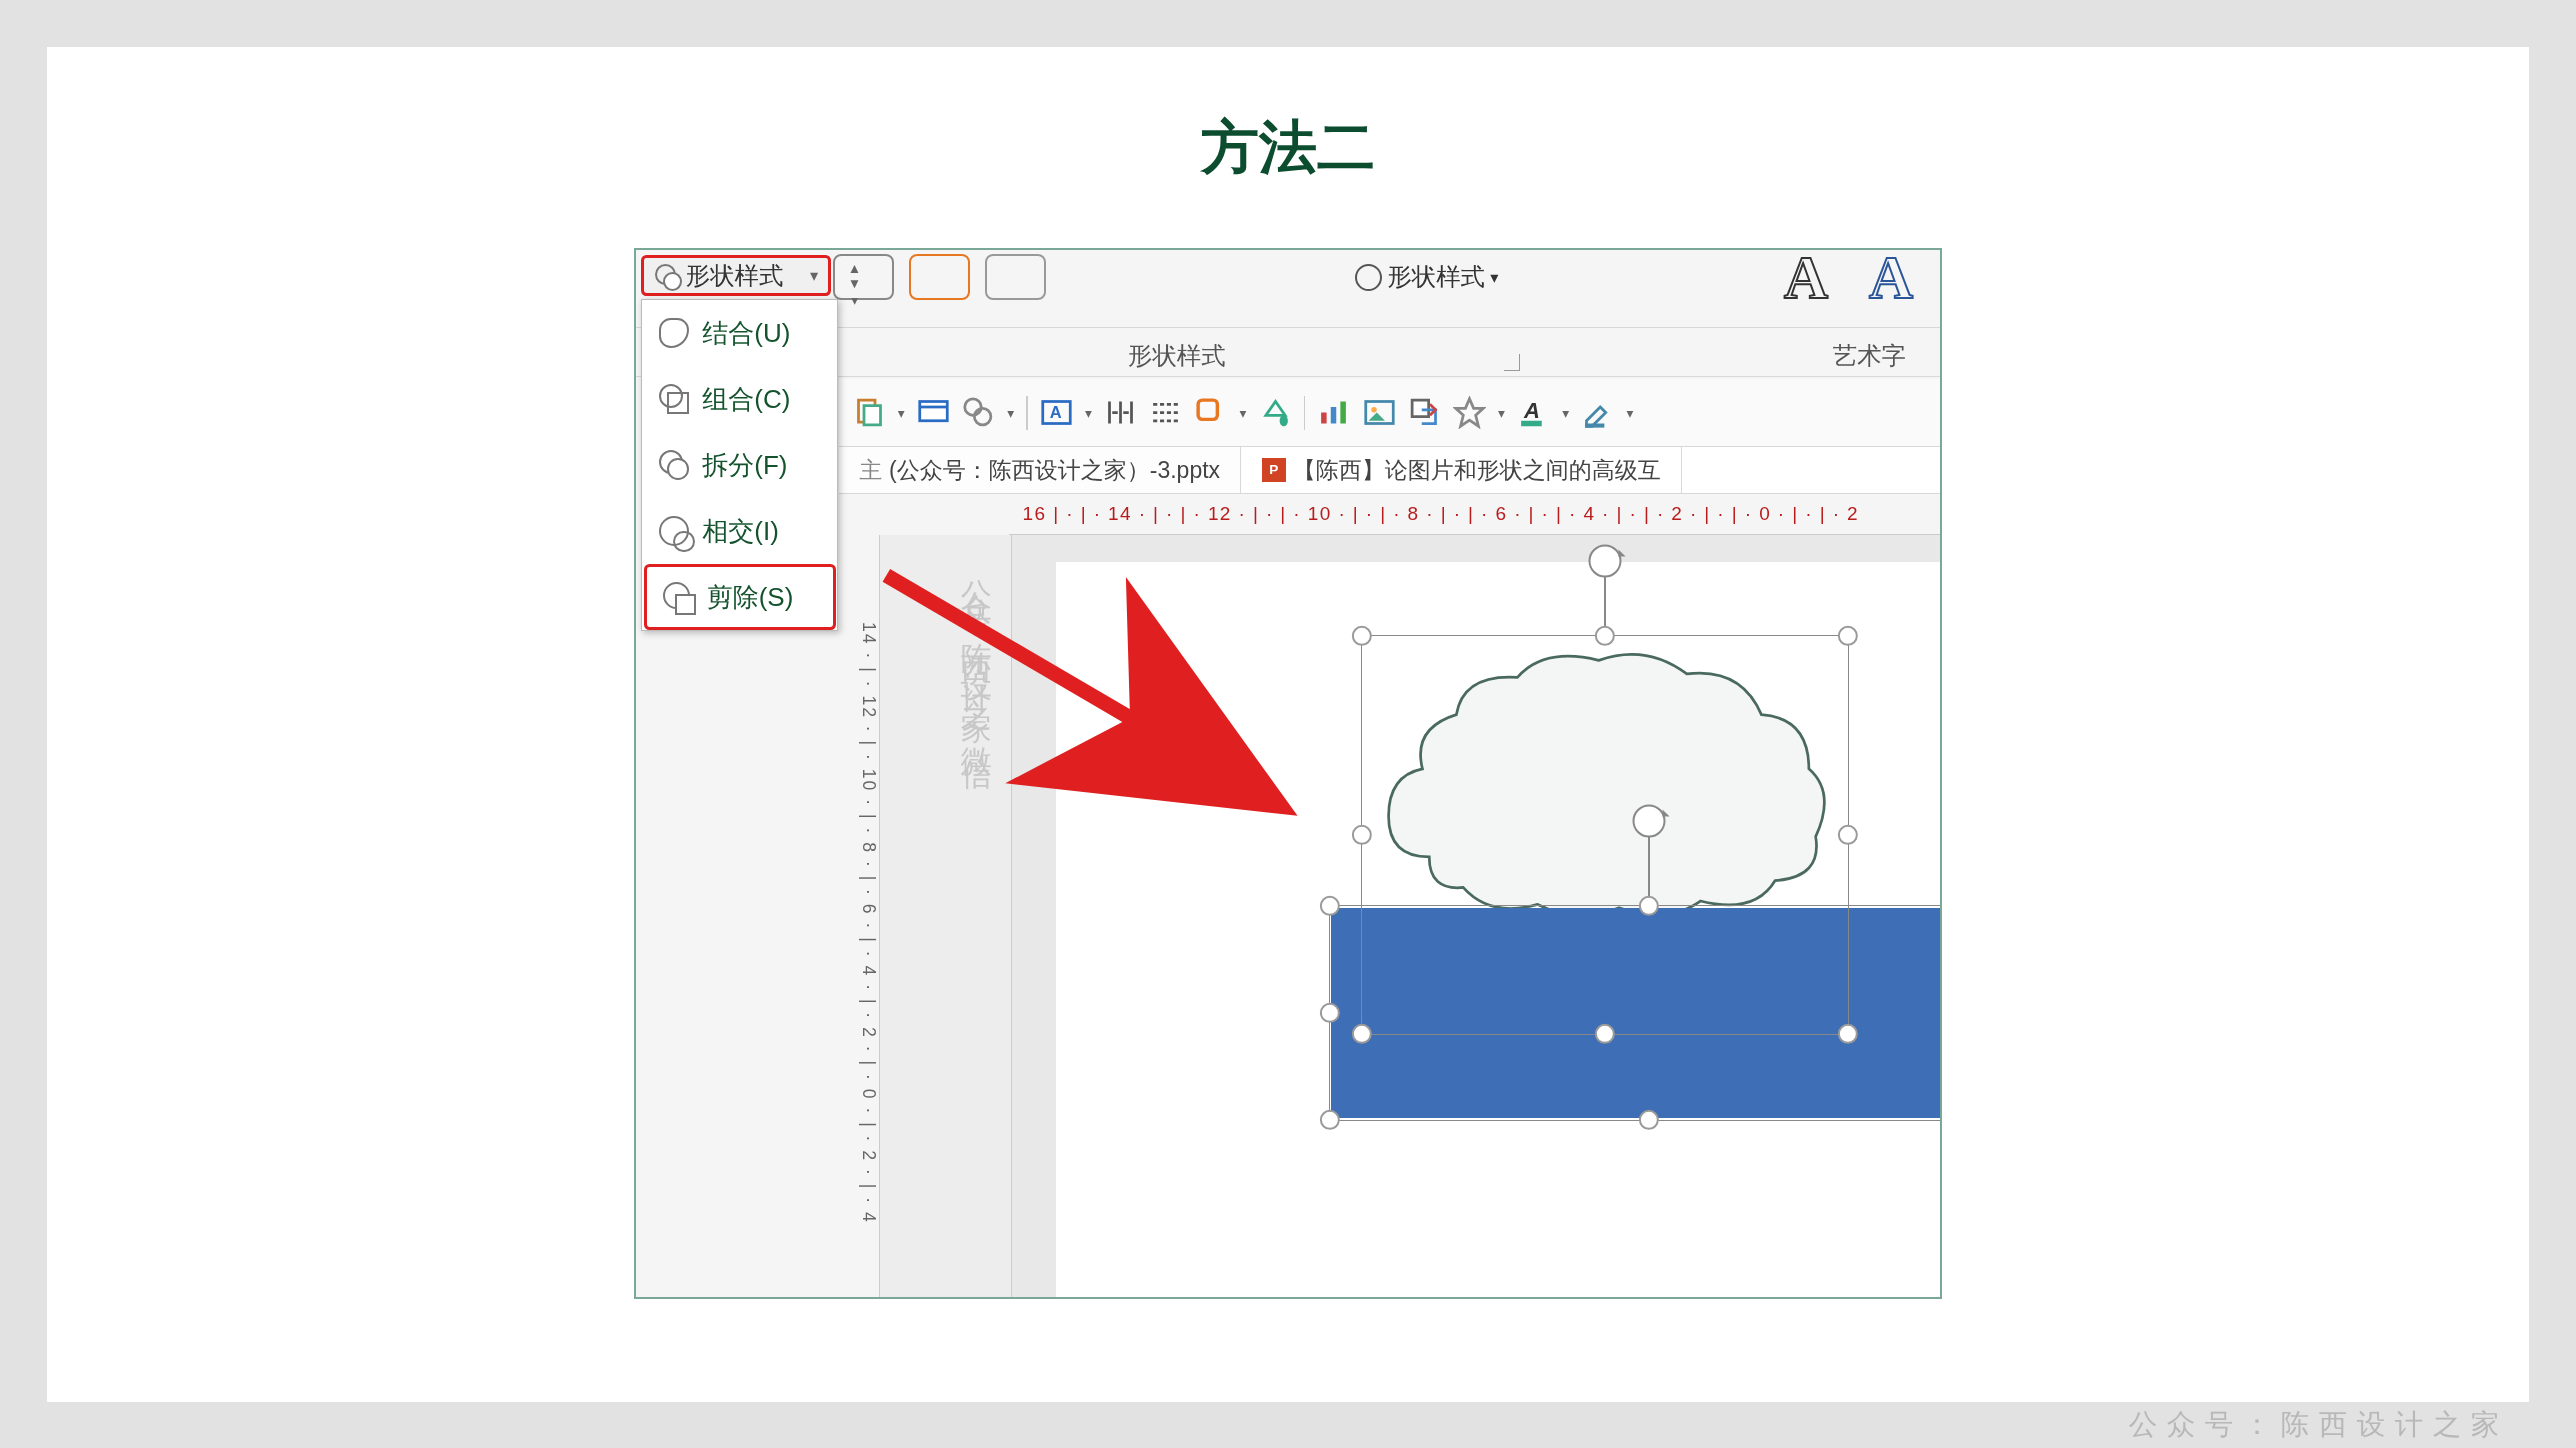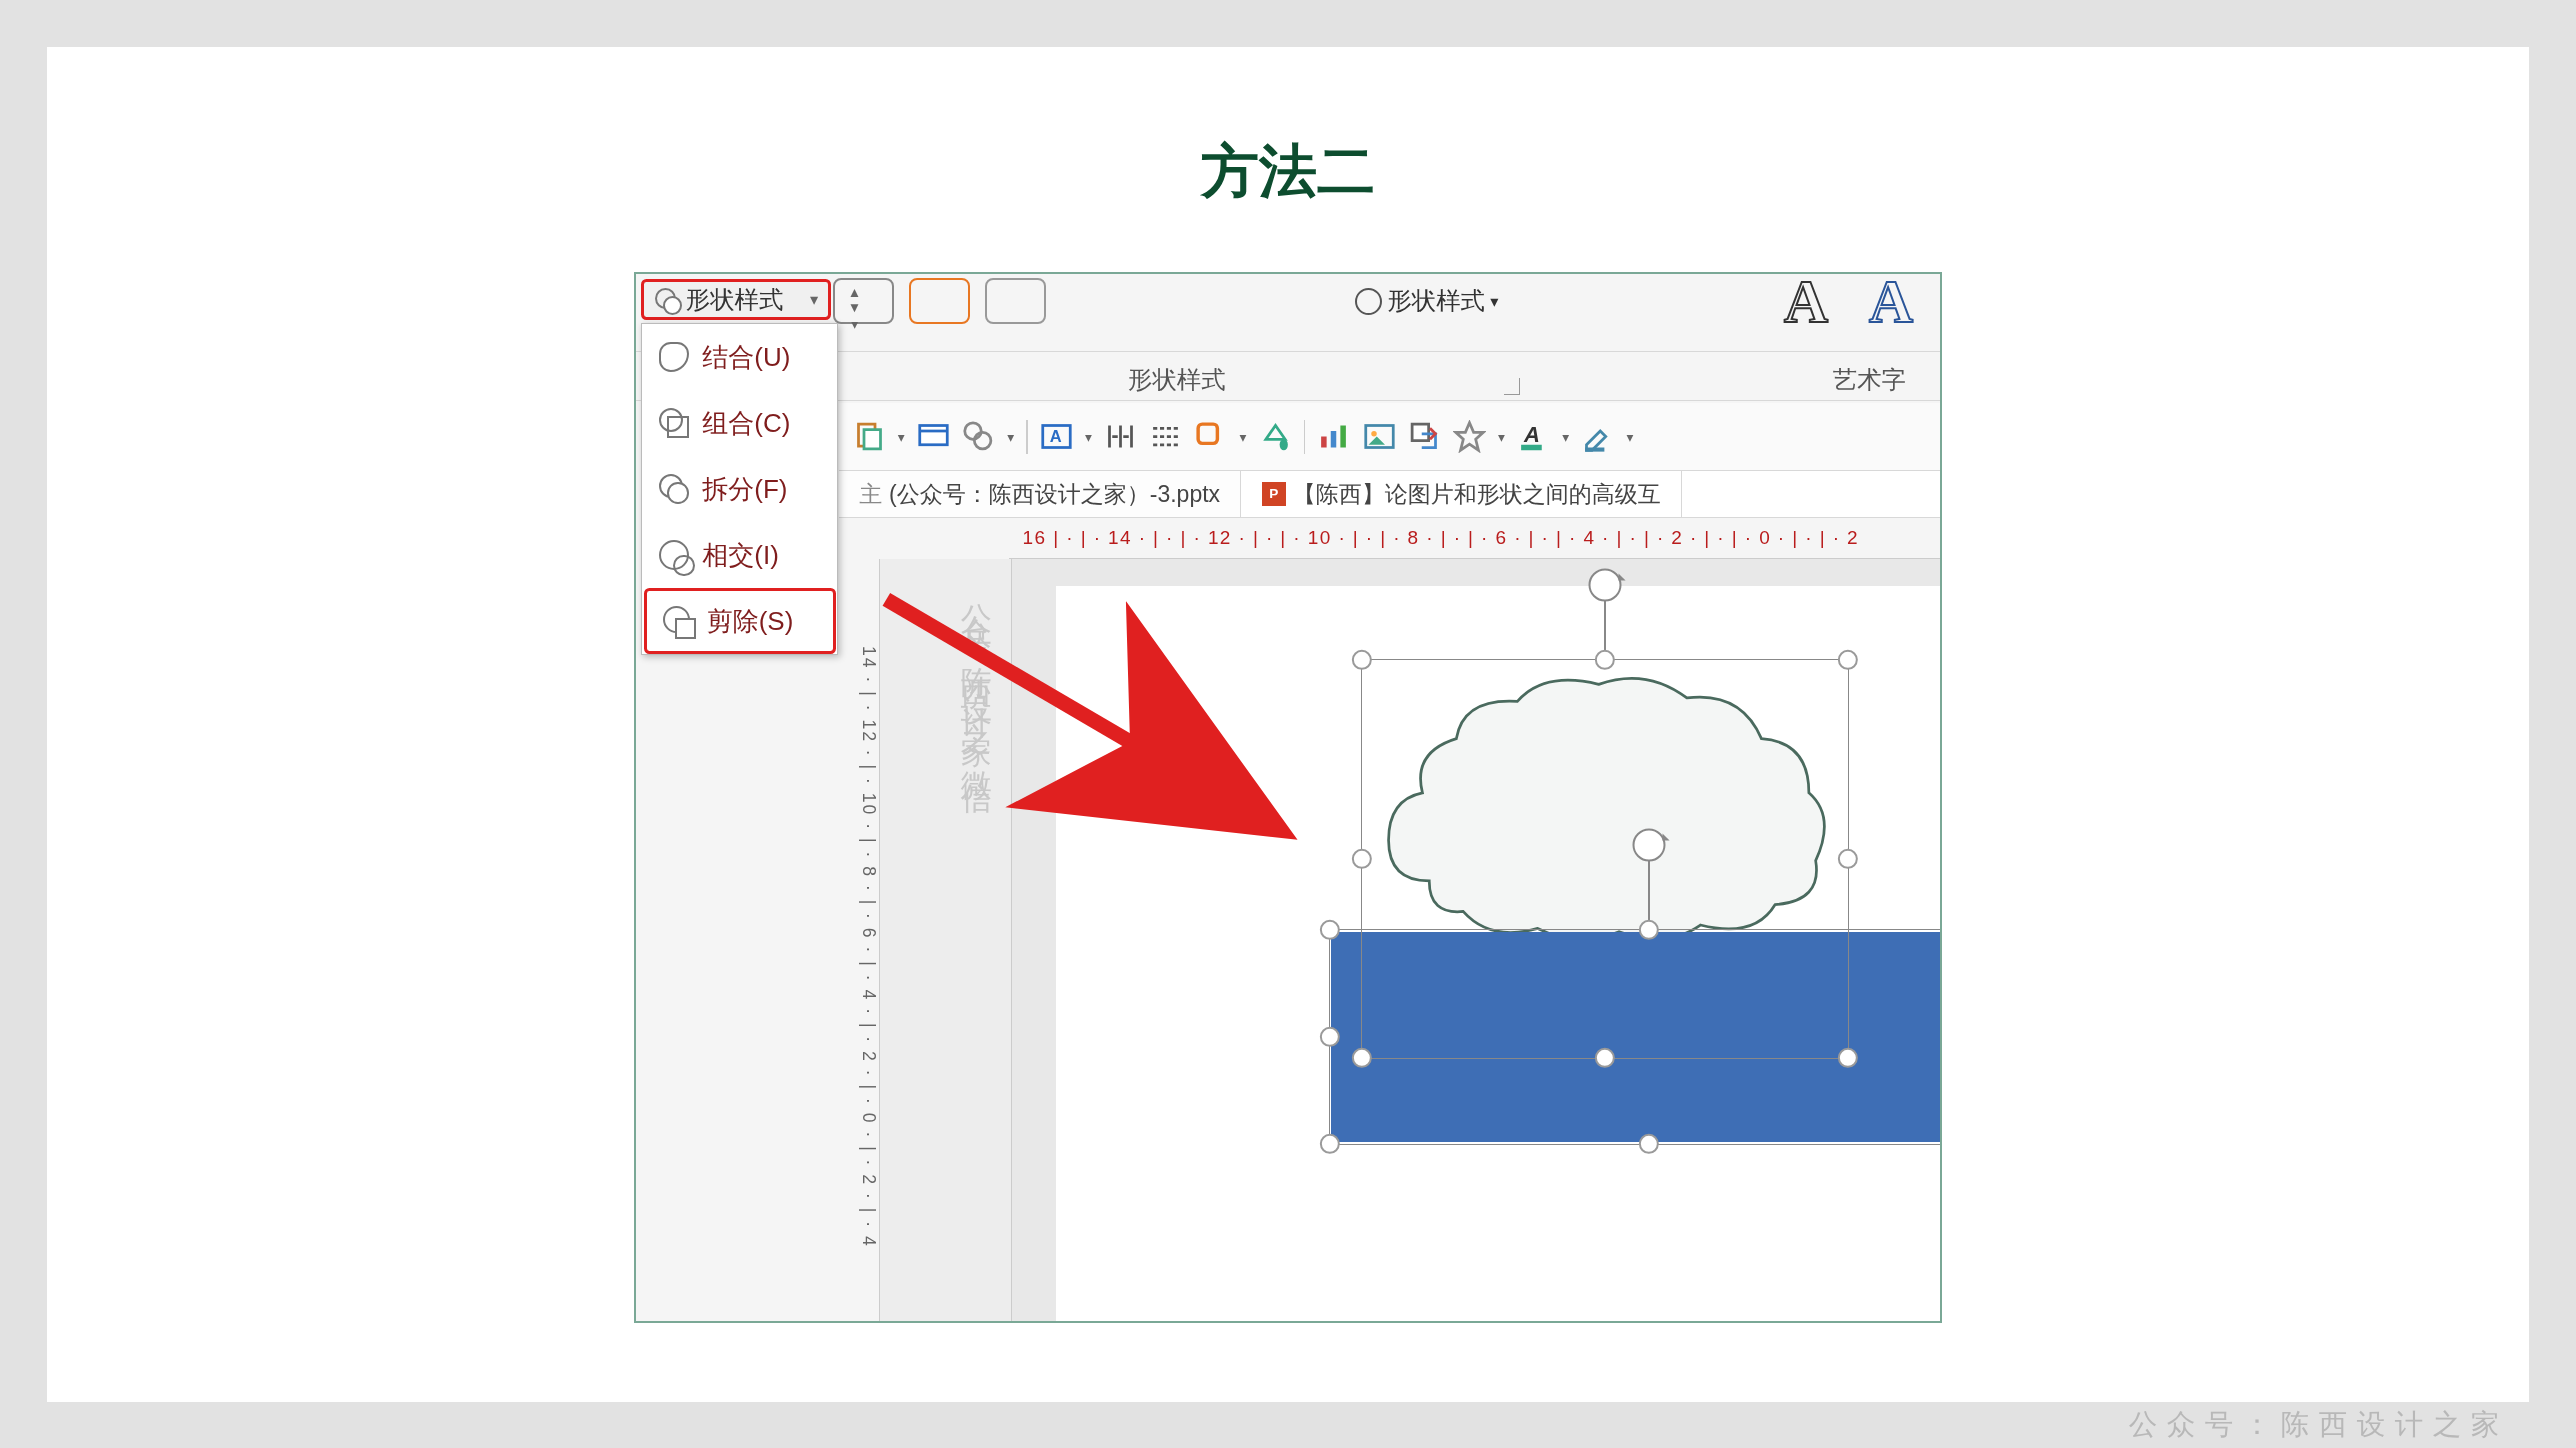--- a/index.html
+++ b/index.html
@@ -8,21 +8,21 @@
       background: #e2e2e2;
       width: 2576px;
       height: 1449px;
       padding: 47px;
     }
     .slide {
       background: #fff;
       width: 100%;
       height: 100%;
       position: relative;
-      padding: 86px 0;
+      padding: 62px 0;
     }
     .title {
       text-align: center;
       font-size: 58px;
       font-weight: bold;
       color: #0d4d2f;
       margin-bottom: 61px;
     }
     .screenshot-container {
       width: 1308px;
@@ -278,21 +278,21 @@
       box-shadow: 2px 2px 6.8px rgba(0,0,0,0.25);
       z-index: 100;
     }
     .menu-item {
       height: 66px;
       display: flex;
       align-items: center;
       gap: 13.6px;
       padding: 0 16.3px;
       font-size: 26px;
-      color: #7f1d1d;
+      color: #14532d;
     }
     .menu-item.highlighted {
       border: 3.4px solid #e02020;
       border-radius: 5.4px;
       margin: 0 1.4px;
     }
     .menu-icon {
       width: 30px;
       height: 30px;
       position: relative;

